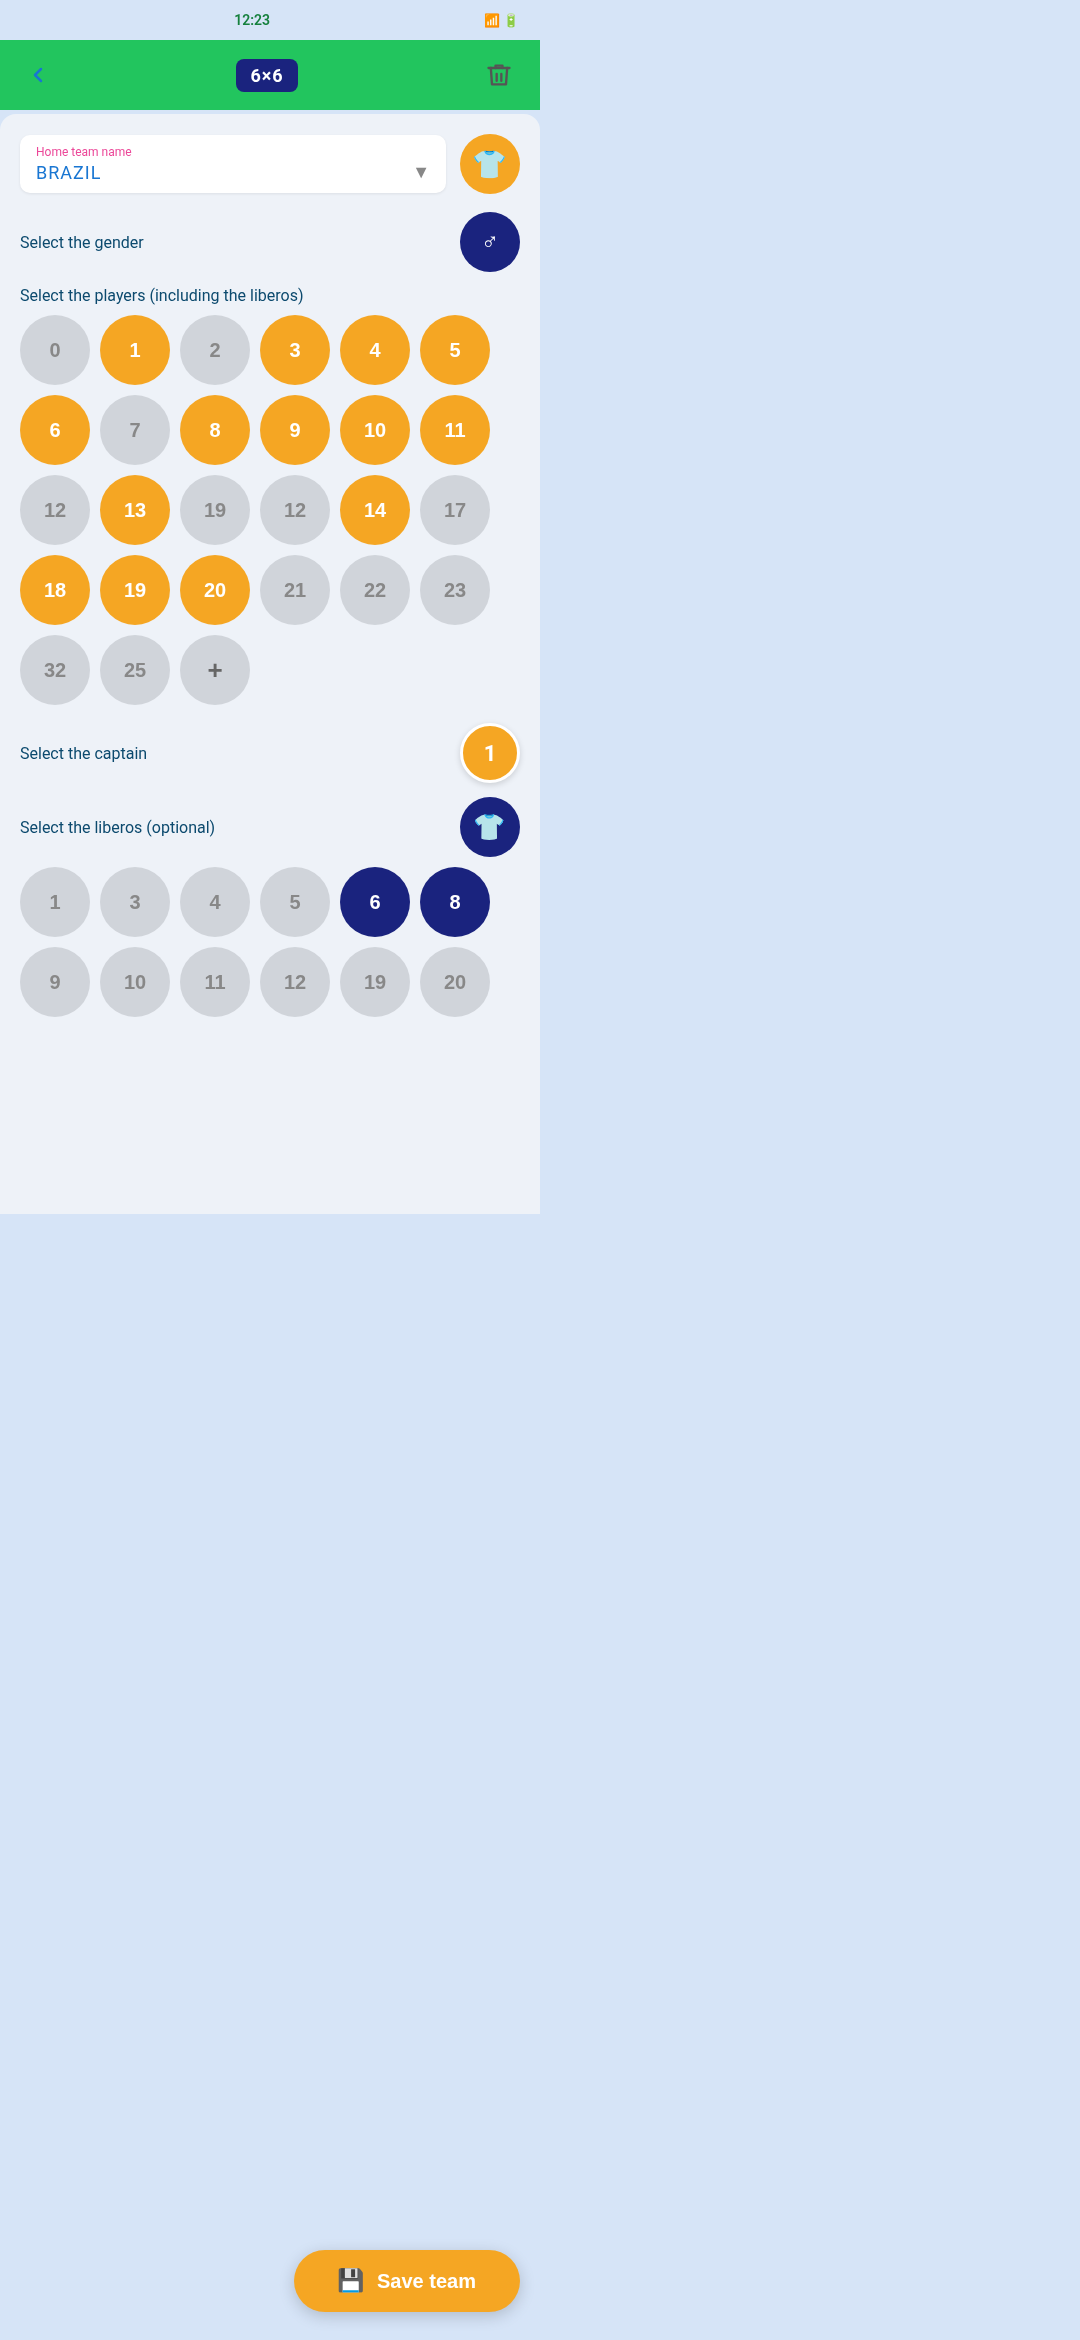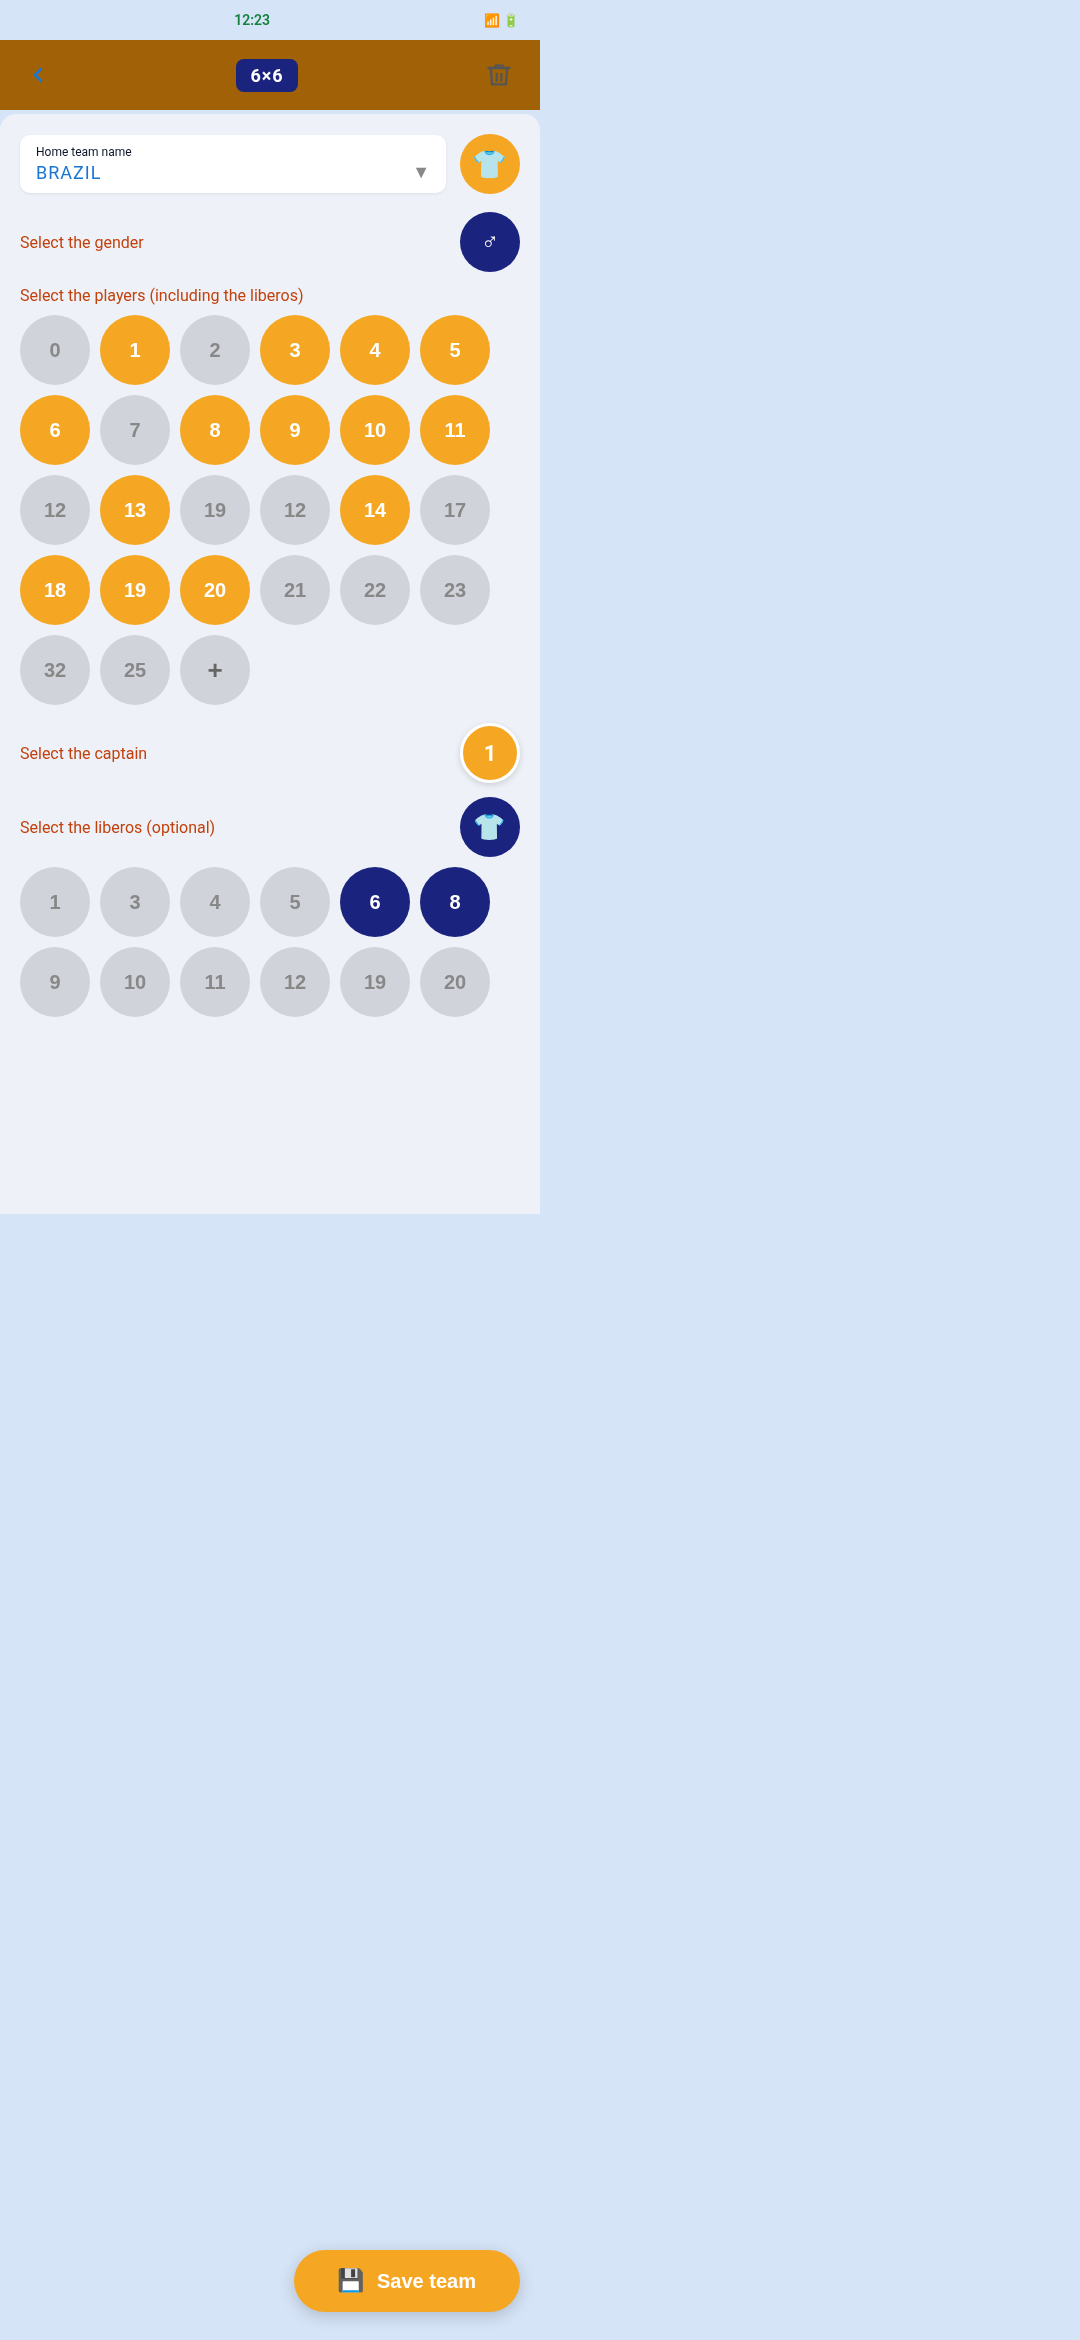--- a/index.html
+++ b/index.html
@@ -23,21 +23,21 @@
     .status-time {
       font-size: 14px;
       font-weight: 600;
       color: #15803d;
       flex: 1;
       text-align: center;
     }
     
     .top-bar {
       height: 70px;
-      background: #a16207;
+      background: #22c55e;
       display: flex;
       align-items: center;
       padding: 0 20px;
       justify-content: space-between;
     }
     .back-btn {
       width: 36px; height: 36px;
       display: flex; align-items: center; justify-content: center;
       cursor: pointer;
     }
@@ -77,21 +77,21 @@
     .team-name-field {
       flex: 1;
       background: #fff;
       border-radius: 10px;
       padding: 10px 16px 10px 16px;
       border: none;
       box-shadow: 0 1px 3px rgba(0,0,0,0.08);
     }
     .team-name-label {
       font-size: 12px;
-      color: #0f172a;
+      color: #ec4899;
       margin-bottom: 2px;
     }
     .team-name-value {
       font-size: 18px;
       font-weight: 400;
       color: #1976d2;
       letter-spacing: 1px;
     }
     .team-name-inner {
       display: flex;
@@ -111,21 +111,21 @@
     .gender-icon { font-size: 24px; color: #fff; }
     
     .section-row {
       display: flex;
       align-items: center;
       justify-content: space-between;
       margin: 14px 0 10px 0;
     }
     .section-label {
       font-size: 16px;
-      color: #c2410c;
+      color: #0c4a6e;
       font-weight: 400;
     }
     
     .players-grid {
       display: flex;
       flex-wrap: wrap;
       gap: 10px;
       margin-bottom: 6px;
     }
     .player-btn {

